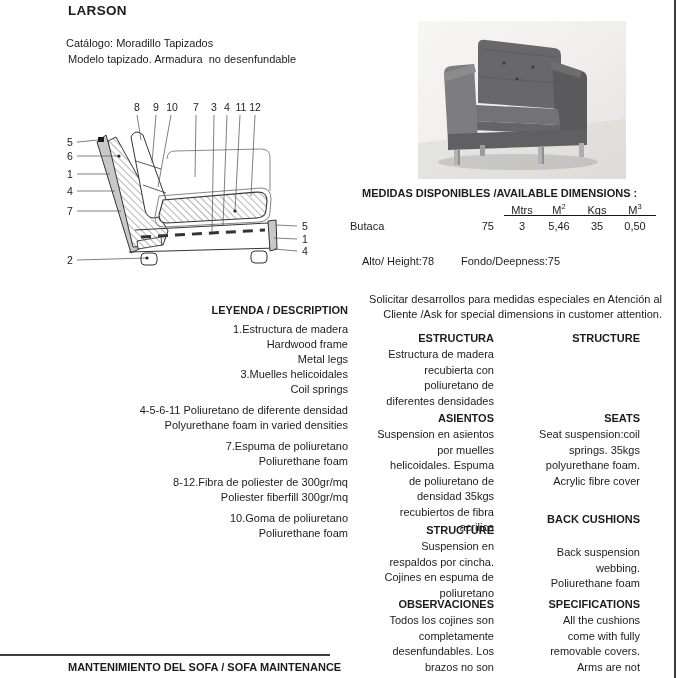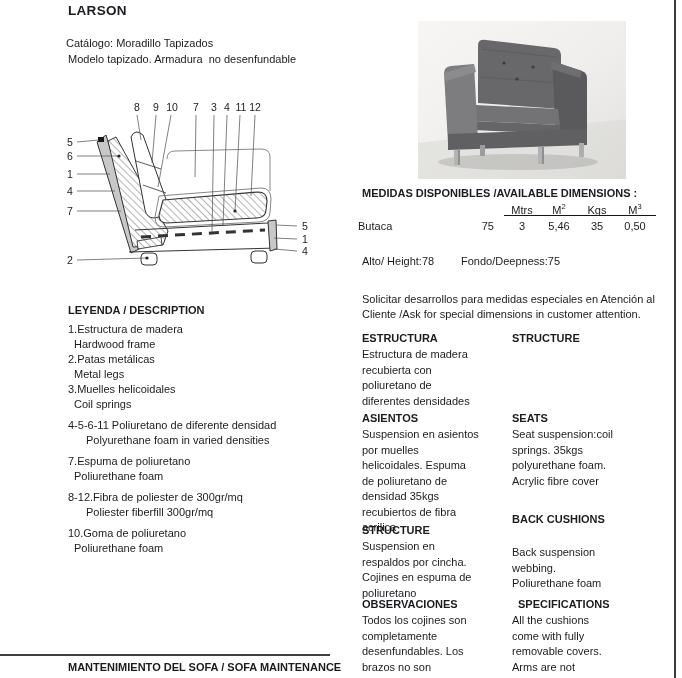--- a/index.html
+++ b/index.html
@@ -1,37 +1,37 @@
 <!DOCTYPE html>
 <html><head>
 <meta charset="utf-8">
 <style>
   * { margin:0; padding:0; box-sizing:border-box; }
   html,body { background:#ffffff; }
   body { font-family:"Liberation Sans", sans-serif; color:#1c1c20; }
   .page { position:relative; width:682px; height:678px; background:#fff; overflow:hidden; }
 
-  .abs { position:absolute; }
+  .abs { position:absolute;text-align:right; }
   .t   { font-size:11px; line-height:15px; color:#1c1c20; }
   .pre { white-space:pre-line; }
   .prews { white-space:pre; }
 
   .doc-title { font-size:13.5px; font-weight:bold; letter-spacing:0.3px; }
 
   
   .right-border { left:674px; top:0; width:2px; height:678px; background:#3a3a3e; }
 
   
   .dim-head { left:362px; top:186px; font-weight:bold; }
   .col-cell { top:199px; width:38px; text-align:center; }
   .col-0 { left:503px; } .col-1 { left:540px; } .col-2 { left:578px; } .col-3 { left:616px; }
   .dim-rule { left:504px; top:215px; width:152px; height:1px; background:#151515; }
   .val-cell { top:219px; width:38px; text-align:center; }
   .v-0 { left:503px; } .v-1 { left:540px; } .v-2 { left:578px; } .v-3 { left:616px; }
-  .row-name { left:358px; top:219px; }
+  .row-name { left:350px; top:219px; }
   .row-width { left:470px; top:219px; width:24px; text-align:right; }
   .alto  { left:362px; top:254px; }
   .fondo { left:461px; top:254px; }
   .note  { left:362px; top:292px; width:300px; }
   sup { font-size:7.5px; }
 
   
   .legend { left:68px; top:303px; width:280px; }
   .legend-heading { font-weight:bold; margin-bottom:4px; }
   .lg-line { font-size:11px; line-height:15px; }
@@ -205,21 +205,20 @@
   <div class="abs t alto">Alto/ Height:78</div>
   <div class="abs t fondo">Fondo/Deepness:75</div>
 
   <div class="abs t pre note">Solicitar desarrollos para medidas especiales en Atención al
 Cliente /Ask for special dimensions in customer attention.</div>
 
   <div class="abs legend">
     <div class="t legend-heading">LEYENDA / DESCRIPTION</div>
     <div class="lg-line">1.Estructura de madera</div>
     <div class="lg-line ind-a">Hardwood frame</div>
-    <div class="lg-line">2.Patas metálicas</div>
     <div class="lg-line ind-a">Metal legs</div>
     <div class="lg-line">3.Muelles helicoidales</div>
     <div class="lg-line ind-a">Coil springs</div>
     <div class="lg-line gap">4-5-6-11 Poliuretano de diferente densidad</div>
     <div class="lg-line ind-b">Polyurethane foam in varied densities</div>
     <div class="lg-line gap">7.Espuma de poliuretano</div>
     <div class="lg-line ind-a">Poliurethane foam</div>
     <div class="lg-line gap">8-12.Fibra de poliester de 300gr/mq</div>
     <div class="lg-line ind-b">Poliester fiberfill 300gr/mq</div>
     <div class="lg-line gap">10.Goma de poliuretano</div>

